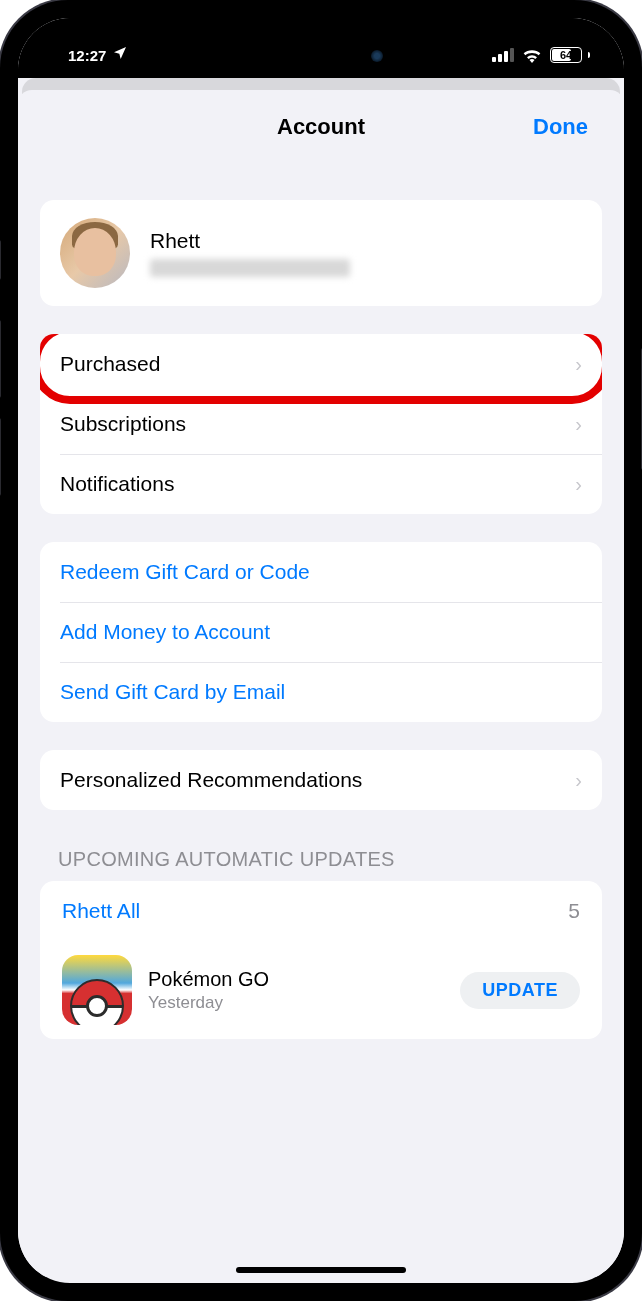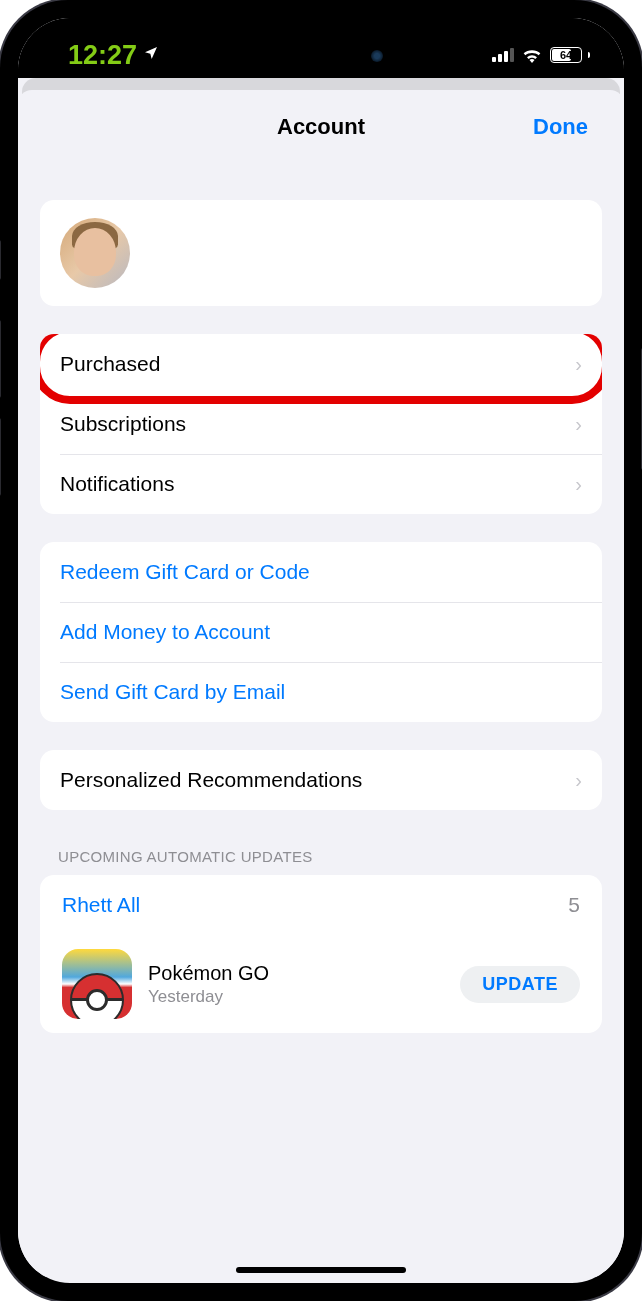--- a/index.html
+++ b/index.html
@@ -4,21 +4,21 @@
   <style>
     * { margin: 0; padding: 0; box-sizing: border-box; font-family: -apple-system, BlinkMacSystemFont, 'Segoe UI', sans-serif; }
     body { background: #fff; display: flex; justify-content: center; align-items: flex-start; min-height: 1301px; }
     .phone-frame { width: 642px; height: 1301px; background: #000; border-radius: 68px; padding: 18px; position: relative; box-shadow: 0 0 0 2px #3a3a44; }
     .phone-screen { width: 100%; height: 100%; background: #f2f2f7; border-radius: 52px; overflow: hidden; position: relative; }
     .dynamic-island { position: absolute; top: 18px; left: 50%; transform: translateX(-50%); width: 148px; height: 40px; background: #000; border-radius: 22px; z-index: 100; }
     .camera-dot { position: absolute; right: 12px; top: 50%; transform: translateY(-50%); width: 12px; height: 12px; border-radius: 50%; background: radial-gradient(circle, #1a3a5a 30%, #0a1a2a 70%); }
     .status-bar { display: flex; justify-content: space-between; align-items: center; padding: 18px 38px 10px; height: 60px; color: #fff; background: #000; border-radius: 52px 52px 0 0; position: relative; }
     .status-bar-inner { position: absolute; inset: 0; background: #000; border-radius: 52px 52px 0 0; }
     .status-content { position: absolute; inset: 0; display: flex; justify-content: space-between; align-items: center; padding: 20px 34px 6px 50px; z-index: 10; }
-    .status-left { display: flex; align-items: center; gap: 6px; font-size: 27px; font-weight: 600; color: #84cc16; }
+    .status-left { display: flex; align-items: center; gap: 6px; font-size: 15px; font-weight: 600; color: #ffffff; }
     .status-right { display: flex; align-items: center; gap: 8px; }
     .location-arrow { font-size: 18px; }
     .signal-bars { display: flex; align-items: flex-end; gap: 2px; height: 14px; }
     .signal-bars span { width: 4px; background: #fff; border-radius: 1px; }
     .signal-bars span:nth-child(1){height:5px}.signal-bars span:nth-child(2){height:8px}.signal-bars span:nth-child(3){height:11px}.signal-bars span:nth-child(4){height:14px;background:#555}
     .wifi-icon { width: 20px; height: 15px; }
     .battery-wrap { display: flex; align-items: center; gap: 6px; }
     .battery { width: 32px; height: 16px; border: 1.5px solid #fff; border-radius: 4px; position: relative; display: flex; align-items: center; justify-content: center; }
     .battery-tip { width: 2px; height: 6px; background: #fff; border-radius: 0 2px 2px 0; }
     .battery-text { font-size: 11px; font-weight: 700; color: #000; position: absolute; z-index: 2; }
@@ -42,21 +42,21 @@
     .avatar { width: 70px; height: 70px; border-radius: 50%; background: linear-gradient(135deg, #d4a878 0%, #e8c9a8 50%, #b8b8c0 100%); flex-shrink: 0; overflow: hidden; position: relative; }
     .avatar-face { position: absolute; top: 10px; left: 14px; width: 42px; height: 48px; background: #e8c0a0; border-radius: 50% 50% 45% 45%; }
     .avatar-hair { position: absolute; top: 4px; left: 12px; width: 46px; height: 28px; background: #8b6842; border-radius: 50% 50% 20% 20%; }
     .profile-info { flex: 1; }
     .profile-name { font-size: 21px; color: #000; margin-bottom: 6px; }
     .profile-email { width: 200px; height: 18px; background: #d8d8d8; filter: blur(3px); border-radius: 3px; }
 
     .highlight-ring { position: absolute; left: -8px; right: -8px; top: -10px; bottom: -10px; border: 8px solid #e30000; border-radius: 38px; pointer-events: none; z-index: 50; }
     .highlight-wrap { position: relative; }
 
-    .section-header { font-size: 15px; color: #8e8e93; padding: 0 40px; margin-top: 38px; letter-spacing: 0.3px; }
+    .section-header { font-size: 20px; color: #8e8e93; padding: 0 40px; margin-top: 38px; letter-spacing: 0.3px; }
     .update-all-row { display: flex; align-items: center; justify-content: space-between; padding: 18px 22px; }
     .update-count { font-size: 21px; color: #8e8e93; }
     .update-all-label { font-size: 21px; color: #007aff; }
 
     .app-row { display: flex; align-items: center; padding: 14px 22px; gap: 16px; }
     .app-icon { width: 70px; height: 70px; border-radius: 16px; background: linear-gradient(180deg, #ffd93d 0%, #51a8dd 40%, #fff 50%, #d63031 55%, #d63031 100%); position: relative; flex-shrink: 0; overflow: hidden; }
     .pokeball { position: absolute; bottom: -8px; left: 50%; transform: translateX(-50%); width: 54px; height: 54px; background: linear-gradient(180deg, #d63031 0%, #d63031 47%, #2c2c2c 47%, #2c2c2c 53%, #fff 53%, #fff 100%); border-radius: 50%; border: 2px solid #2c2c2c; }
     .pokeball::after { content: ''; position: absolute; top: 50%; left: 50%; transform: translate(-50%,-50%); width: 16px; height: 16px; background: #fff; border: 3px solid #2c2c2c; border-radius: 50%; }
     .app-info { flex: 1; }
     .app-name { font-size: 20px; color: #000; }
@@ -122,20 +122,24 @@
         <span class="modal-title">Account</span>
         <span class="done-btn">Done</span>
       </div>
 
       <div class="section first">
         <div class="profile-row">
           <div class="avatar">
             <div class="avatar-hair"></div>
               <div class="avatar-face"></div>
           </div>
+          <div class="profile-info">
+            <div class="profile-name">Rhett</div>
+            <div class="profile-email"></div>
+          </div>
         </div>
       </div>
 
       <div class="section">
         <div class="highlight-wrap">
           <div class="row">
             <span class="row-label">Purchased</span>
             <span class="chevron">›</span>
           </div>
           <div class="highlight-ring"></div>

